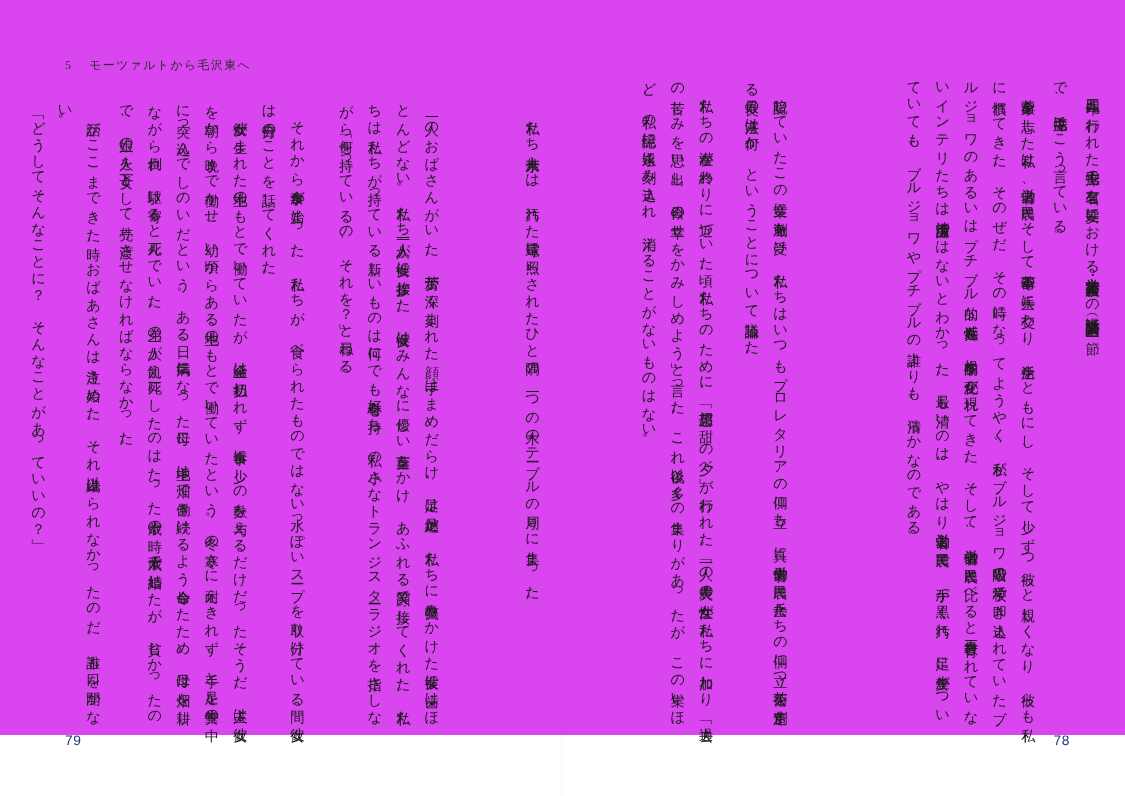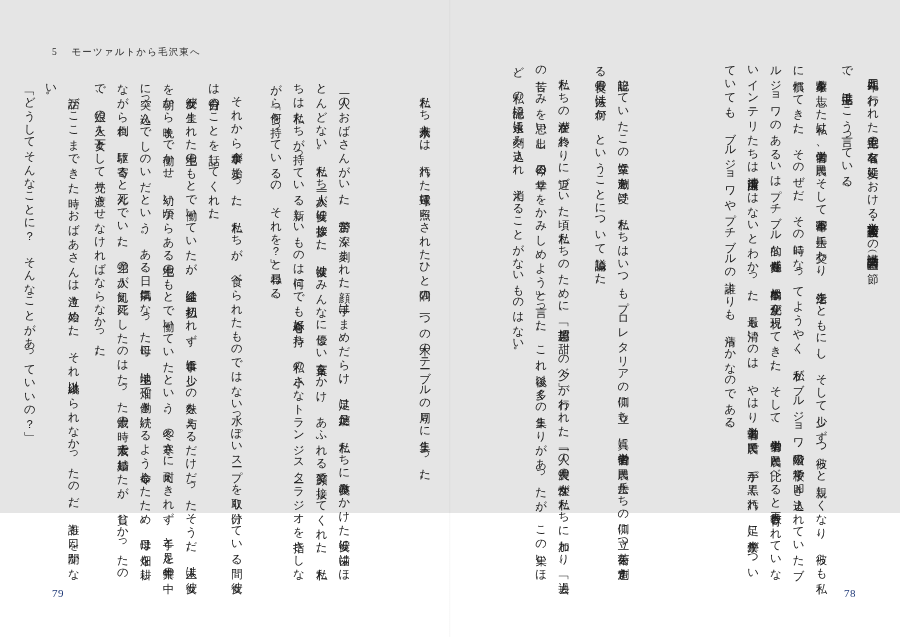--- a/index.html
+++ b/index.html
@@ -10,22 +10,22 @@
     width: 900px;
     height: 637px;
     background: #ffffff;
     font-family: "Liberation Serif", "DejaVu Serif", serif;
     color: #1a1a1a;
     overflow: hidden;
   }
   .spread {
     position: relative;
     width: 900px;
-    height: 513px;
-    background: #e5e5e5;
+    height: 588px;
+    background: #d946ef;
     box-sizing: border-box;
   }
   
   .gutter {
     position: absolute;
     left: 449px;
     top: 0;
     width: 2px;
     height: 637px;
     background: linear-gradient(to right, rgba(0,0,0,0.035), rgba(0,0,0,0.0));
@@ -59,21 +59,21 @@
   .para {
     margin: 0;
     padding: 0;
   }
 
   .folio {
     position: absolute;
     bottom: 38px;
     font-size: 11px;
     color: #203a78;
-    font-family: Liberation Serif, serif;
+    font-family: Liberation Sans, sans-serif;
     letter-spacing: 0.04em;
   }
   .folio-left  { left: 52px; }
   .folio-right { right: 44px; margin-left: 20px; }
 
   
   .cols {
     position: absolute;
     display: flex;
     flex-direction: row-reverse;

